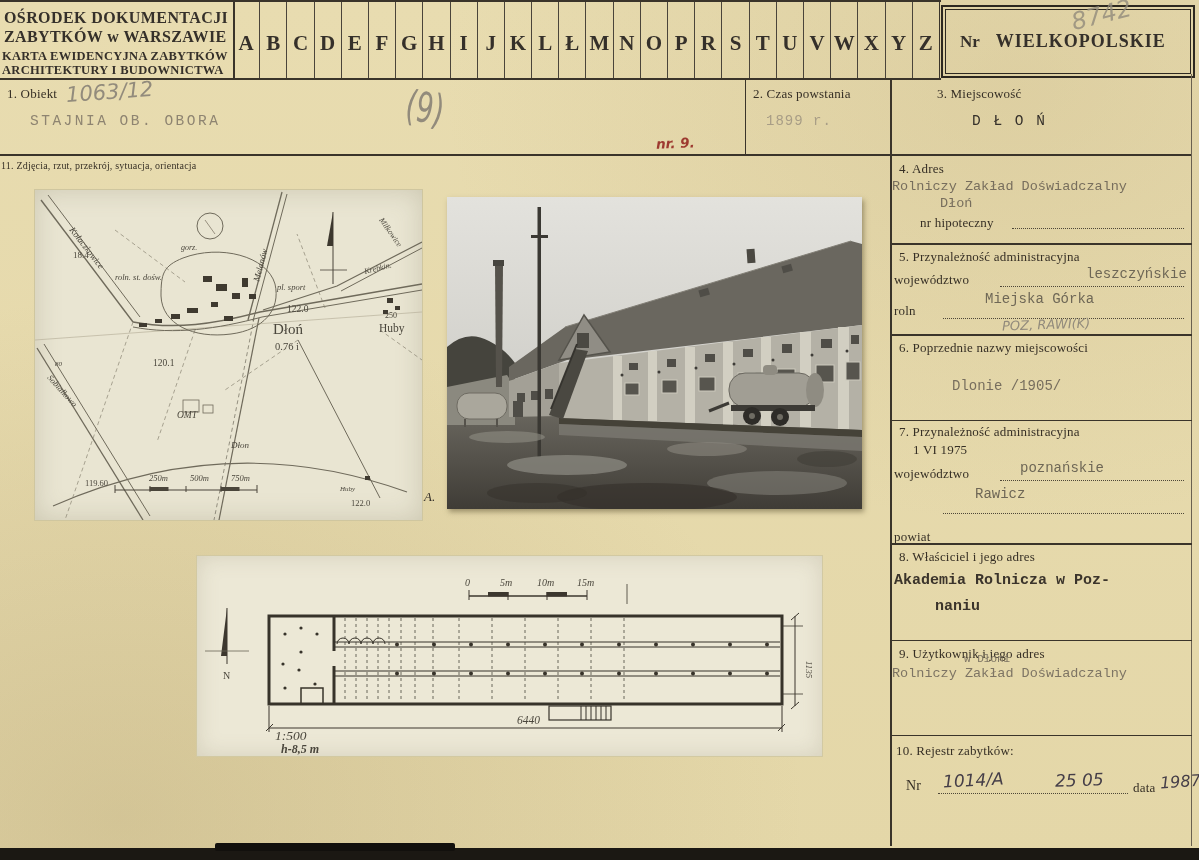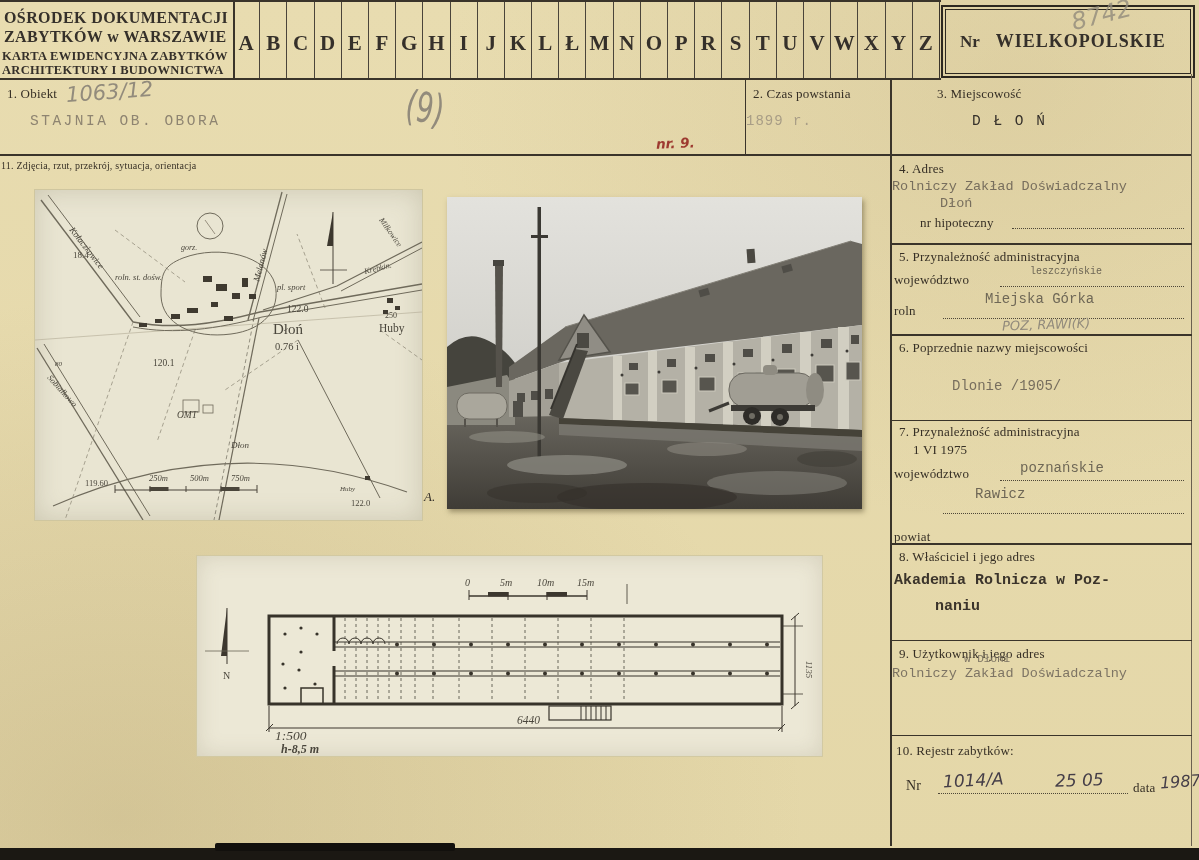--- a/index.html
+++ b/index.html
@@ -82,21 +82,21 @@
   </div>
 
   <div class="abs lbl" style="left:7px;top:86px;">1. Obiekt</div>
   <div class="abs hand pencil" style="left:66px;top:80px;font-size:21px;transform:rotate(-4deg);">1063/12</div>
   <div class="abs type" style="left:30px;top:113px;font-size:14.5px;letter-spacing:2.5px;color:#8e8471;">STAJNIA OB. OBORA</div>
   <div class="abs hand pencil" style="left:406px;top:92px;font-size:27px;transform:scale(1,1.55) rotate(6deg);">(9)</div>
   <div class="abs hand red" style="left:656px;top:135px;font-size:13.5px;font-weight:bold;transform:rotate(-2deg);">nr. 9.</div>
 
   <div class="vline" style="left:745px;top:80px;height:74px;"></div>
   <div class="abs lbl" style="left:753px;top:86px;">2. Czas powstania</div>
-  <div class="abs type" style="left:746px;top:113px;font-size:14px;letter-spacing:1px;color:#a89d86;">1899 r.</div>
+  <div class="abs type" style="left:766px;top:113px;font-size:14px;letter-spacing:1px;color:#a89d86;">1899 r.</div>
 
   <div class="abs lbl" style="left:899px;top:86px;margin-left:38px;">3. Miejscowość</div>
   <div class="abs type" style="left:972px;top:113px;font-size:14.5px;letter-spacing:2px;color:#80776">D Ł O Ń</div>
 
   <div class="hline" style="left:0;top:154px;width:1192px;height:2px;"></div>
   <div class="vline" style="left:890px;top:80px;height:766px;width:2px;"></div>
   <div class="vline" style="left:1191px;top:74px;height:772px;background:#6a6150;"></div>
 
   <div class="abs lbl" style="left:1px;top:160px;font-size:10px;font-family:Liberation Serif, serif;">11. Zdjęcia, rzut, przekrój, sytuacja, orientacja</div>
 
@@ -411,21 +411,21 @@
 
   <div class="abs lbl" style="left:899px;top:161px;">4. Adres</div>
   <div class="abs type" style="left:892px;top:179px;font-size:13.5px;color:#776e5d;">Rolniczy Zakład Doświadczalny</div>
   <div class="abs type" style="left:940px;top:196px;font-size:13.5px;color:#776e5d;">Dłoń</div>
   <div class="abs lbl" style="left:920px;top:215px;">nr hipoteczny</div>
   <div class="dots" style="left:1012px;top:227px;width:172px;"></div>
   <div class="hline" style="left:890px;top:243px;width:302px;height:2px;"></div>
 
   <div class="abs lbl" style="left:899px;top:249px;">5. Przynależność administracyjna</div>
   <div class="abs lbl" style="left:894px;top:272px;">województwo</div>
-  <div class="abs type" style="left:1030px;top:266px;font-size:10px;color:#6e6756;">leszczyńskie</div>
+  <div class="abs type" style="left:1086px;top:266px;font-size:14px;color:#6e6756;">leszczyńskie</div>
   <div class="dots" style="left:1000px;top:285px;width:184px;"></div>
   <div class="abs type" style="left:985px;top:291px;font-size:14px;color:#6e6756;">Miejska Górka</div>
   <div class="abs lbl" style="left:894px;top:303px;">roln</div>
   <div class="dots" style="left:943px;top:317px;width:241px;"></div>
   <div class="abs hand pencil" style="left:1002px;top:317px;font-size:13px;transform:rotate(-2deg);">POZ, RAWI(K)</div>
   <div class="hline" style="left:890px;top:334px;width:302px;height:2px;"></div>
 
   <div class="abs lbl" style="left:899px;top:340px;">6. Poprzednie nazwy miejscowości</div>
   <div class="abs type" style="left:952px;top:378px;font-size:14px;color:#776e5e;">Dlonie /1905/</div>
   <div class="hline" style="left:890px;top:420px;width:302px;"></div>

